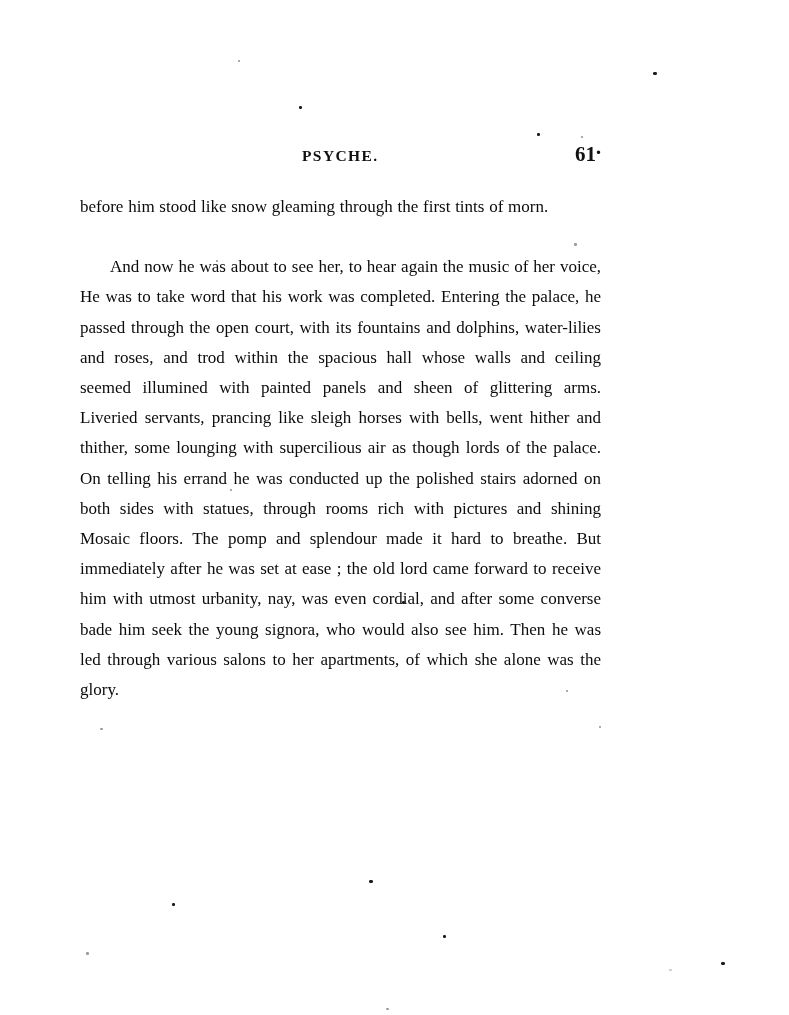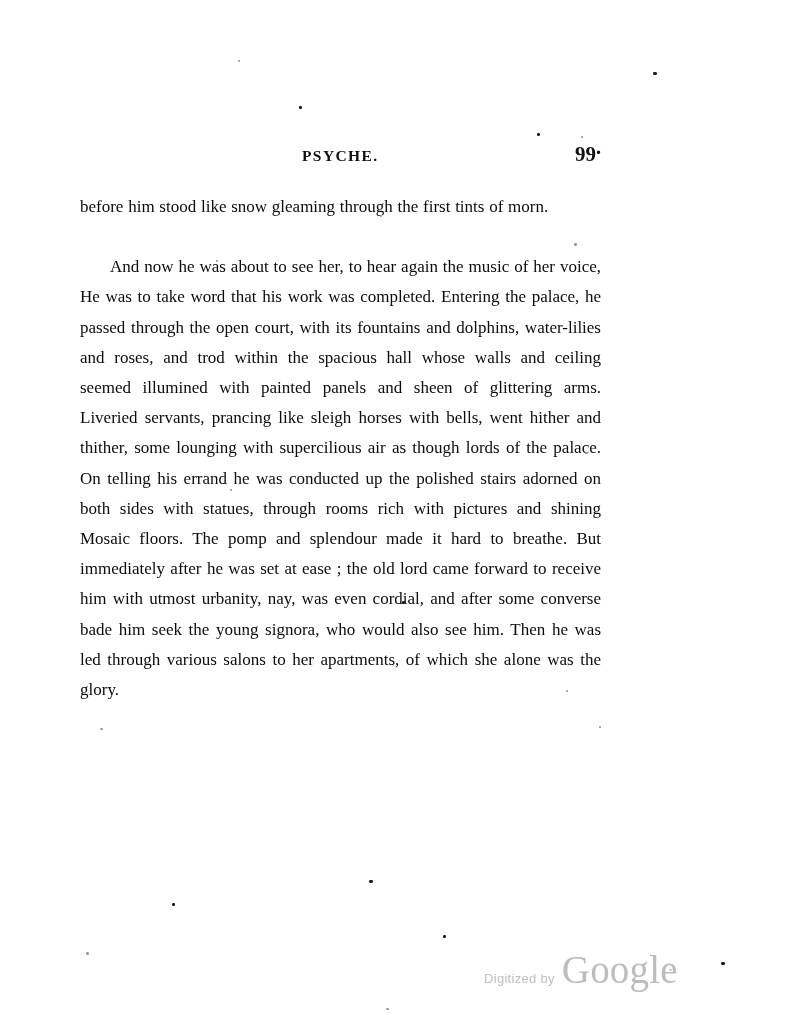--- a/index.html
+++ b/index.html
@@ -125,21 +125,21 @@
   }
 </style>
 </head>
 <body>
 
 <div class="page">
 
   <div class="running-head">
     <div class="head-title">PSYCHE.</div>
     <div class="head-folio">
-      <span>99</span><span class="folio-tick">·</span>
+      <span>61</span><span class="folio-tick">·</span>
     </div>
   </div>
 
   <div class="textblock">
 
     <p class="para first nolast">before him stood like snow gleaming through the first tints of morn.</p>
 
     <p class="para indented nolast">
       <span>And now he was about to see her, to hear again the music of her voice,   He was to take word that his work was completed.   Entering the palace, he passed through the open court, with its fountains and dolphins, water-lilies and roses, and trod within the spacious hall whose walls and ceiling seemed illumined with painted panels and sheen of glittering arms.   Liveried servants, prancing like sleigh horses with bells, went hither and thither, some lounging with supercilious air as though lords of the palace.   On telling his errand he was conducted up the polished stairs adorned on both sides with statues, through rooms rich with pictures and shining Mosaic floors.   The pomp and splendour made it hard to breathe.   But immediately after he was set at ease ; the old lord came forward to receive him with utmost urbanity, nay, was even cordial, and after some converse bade him seek the young signora, who would also see him.   Then he was led through various </span><span class="it">salons</span><span> to her apartments, of which she alone was the glory.</span>
     </p>
@@ -164,18 +164,14 @@
     <div class="speck faint" style="left:599px; top:726px; width:2px; height:2px;"></div>
     <div class="speck" style="left:369px; top:880px; width:4px; height:3px;"></div>
     <div class="speck" style="left:172px; top:903px; width:3px; height:3px;"></div>
     <div class="speck faint" style="left:86px;  top:952px; width:3px; height:3px;"></div>
     <div class="speck" style="left:721px; top:962px; width:4px; height:3px;"></div>
     <div class="speck" style="left:443px; top:935px; width:3px; height:3px;"></div>
     <div class="speck vfaint" style="left:669px; top:969px; width:3px; height:2px;"></div>
     <div class="speck faint" style="left:386px; top:1008px; width:3px; height:2px;"></div>
   </div>
 
-  <div class="watermark">
-    <span class="wm-digitized">Digitized by</span>
-    <span class="wm-google">Google</span>
-  </div>
 
 </div>
 
 </body></html>

